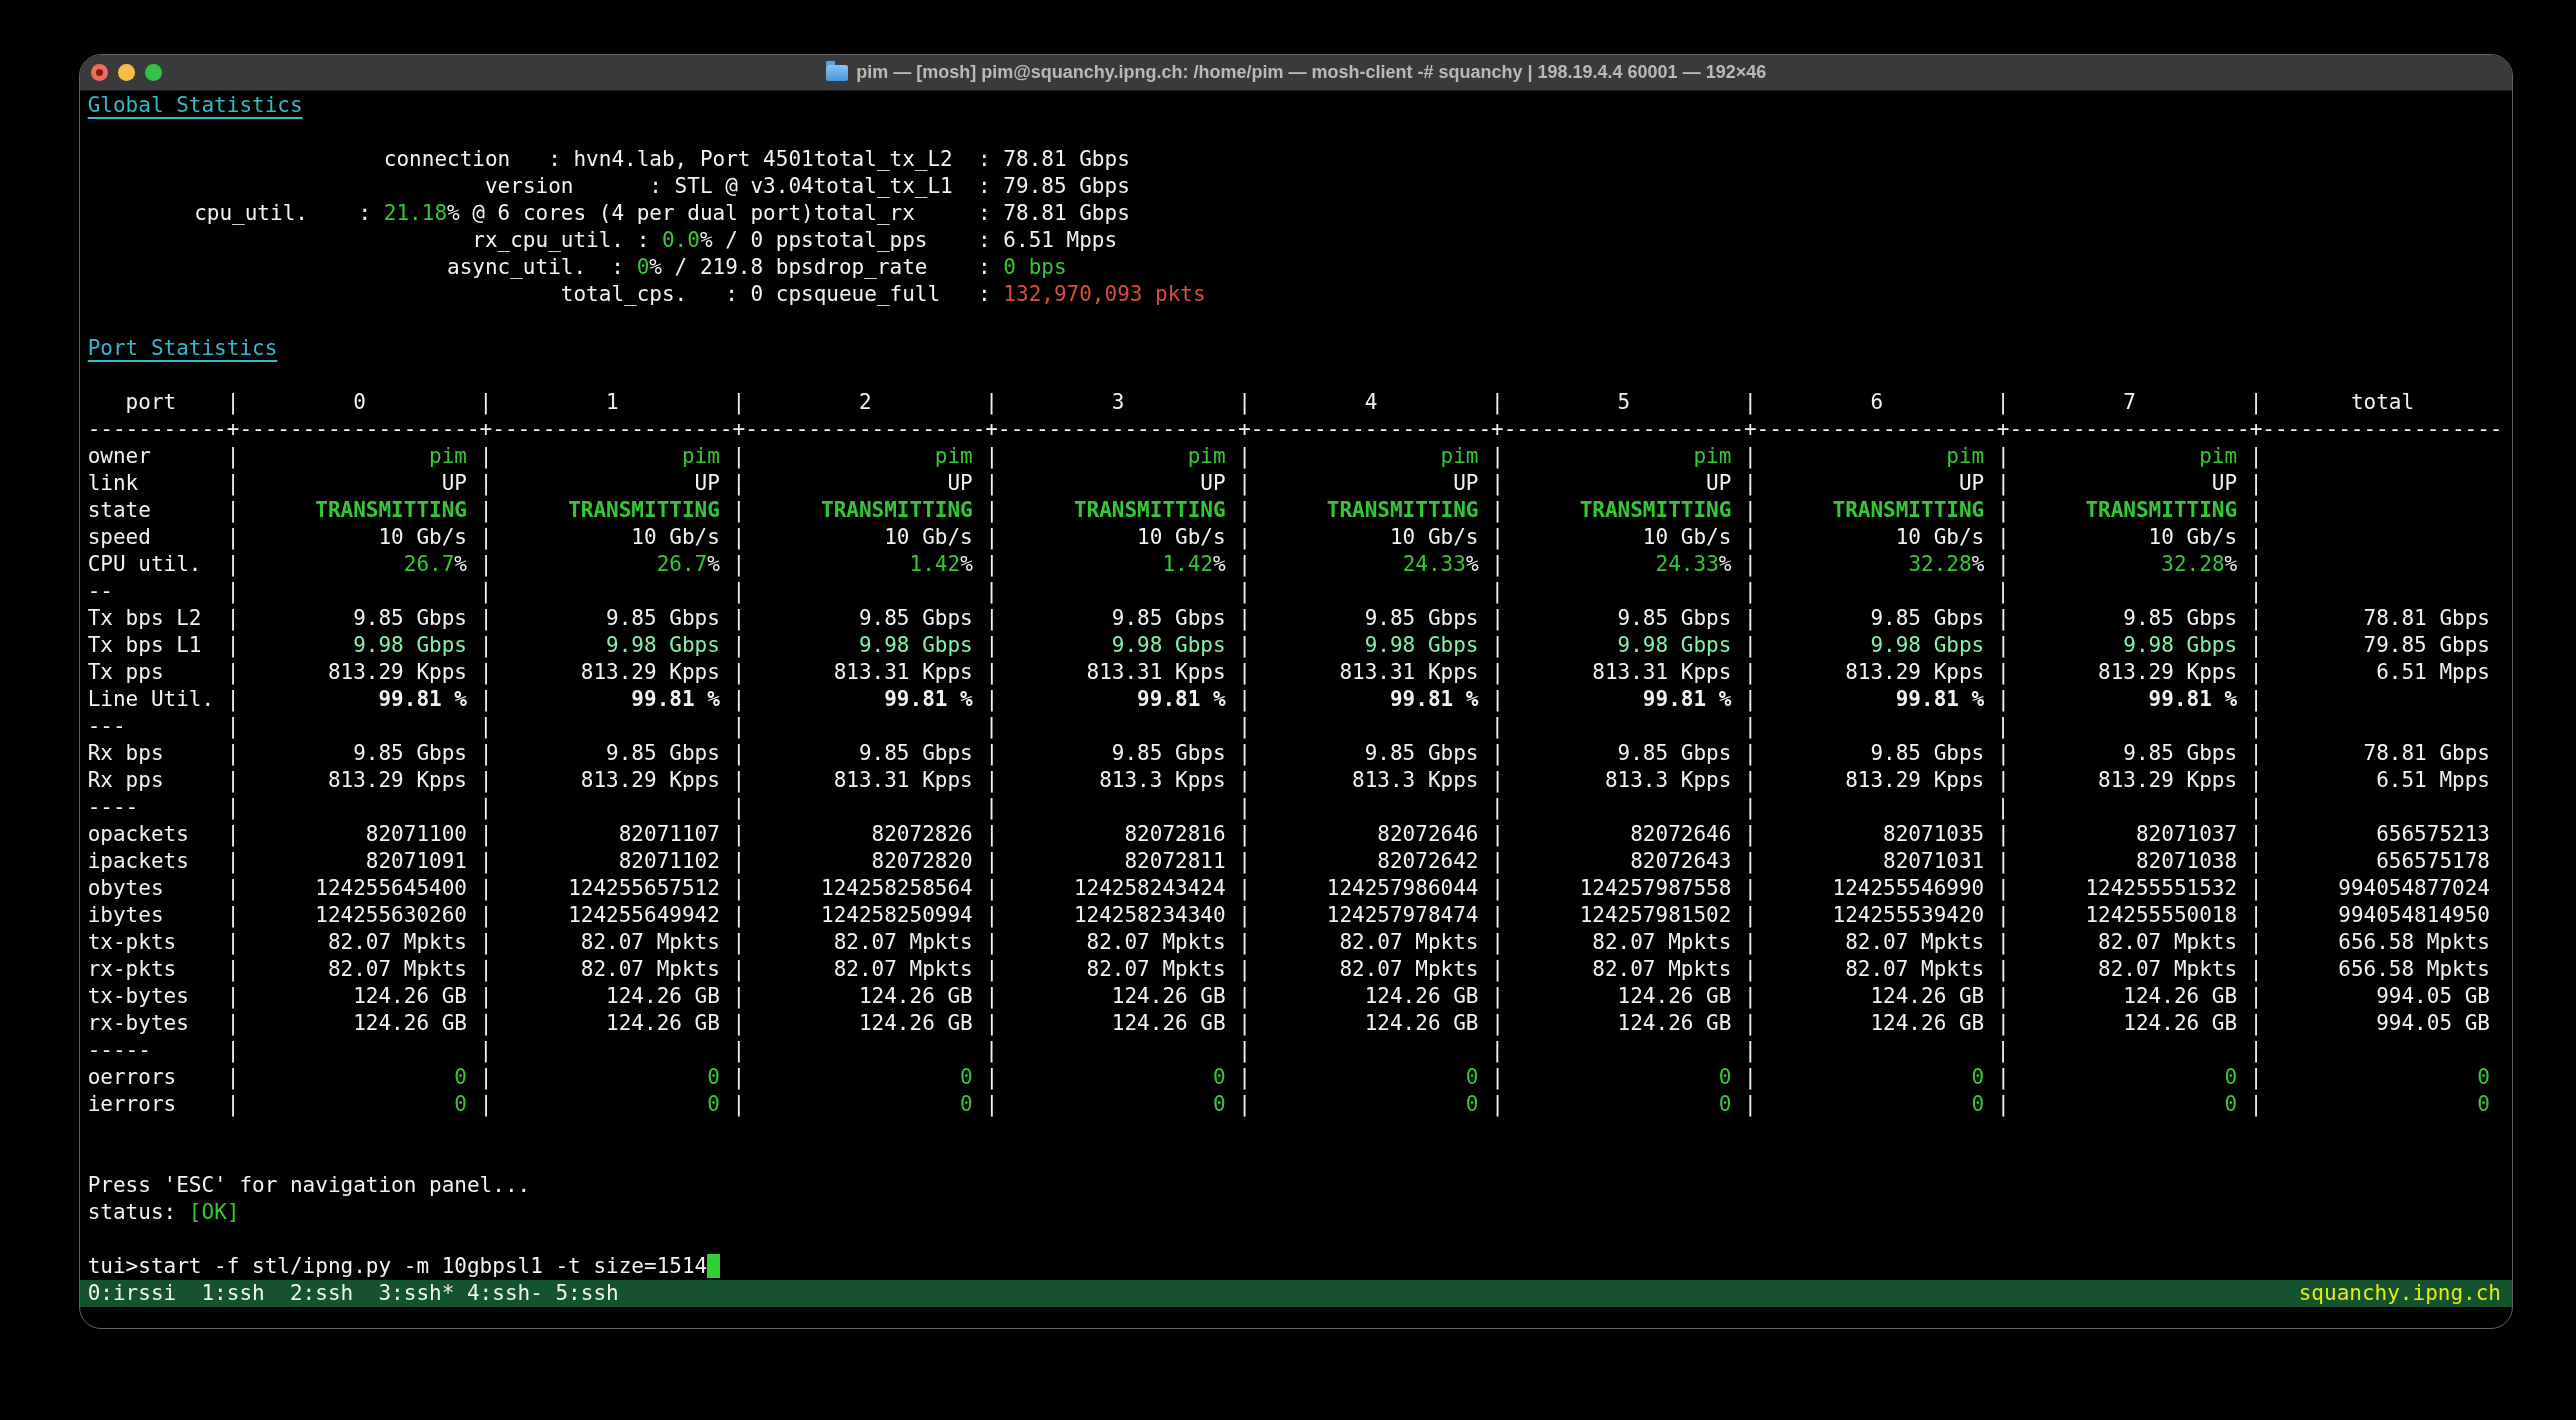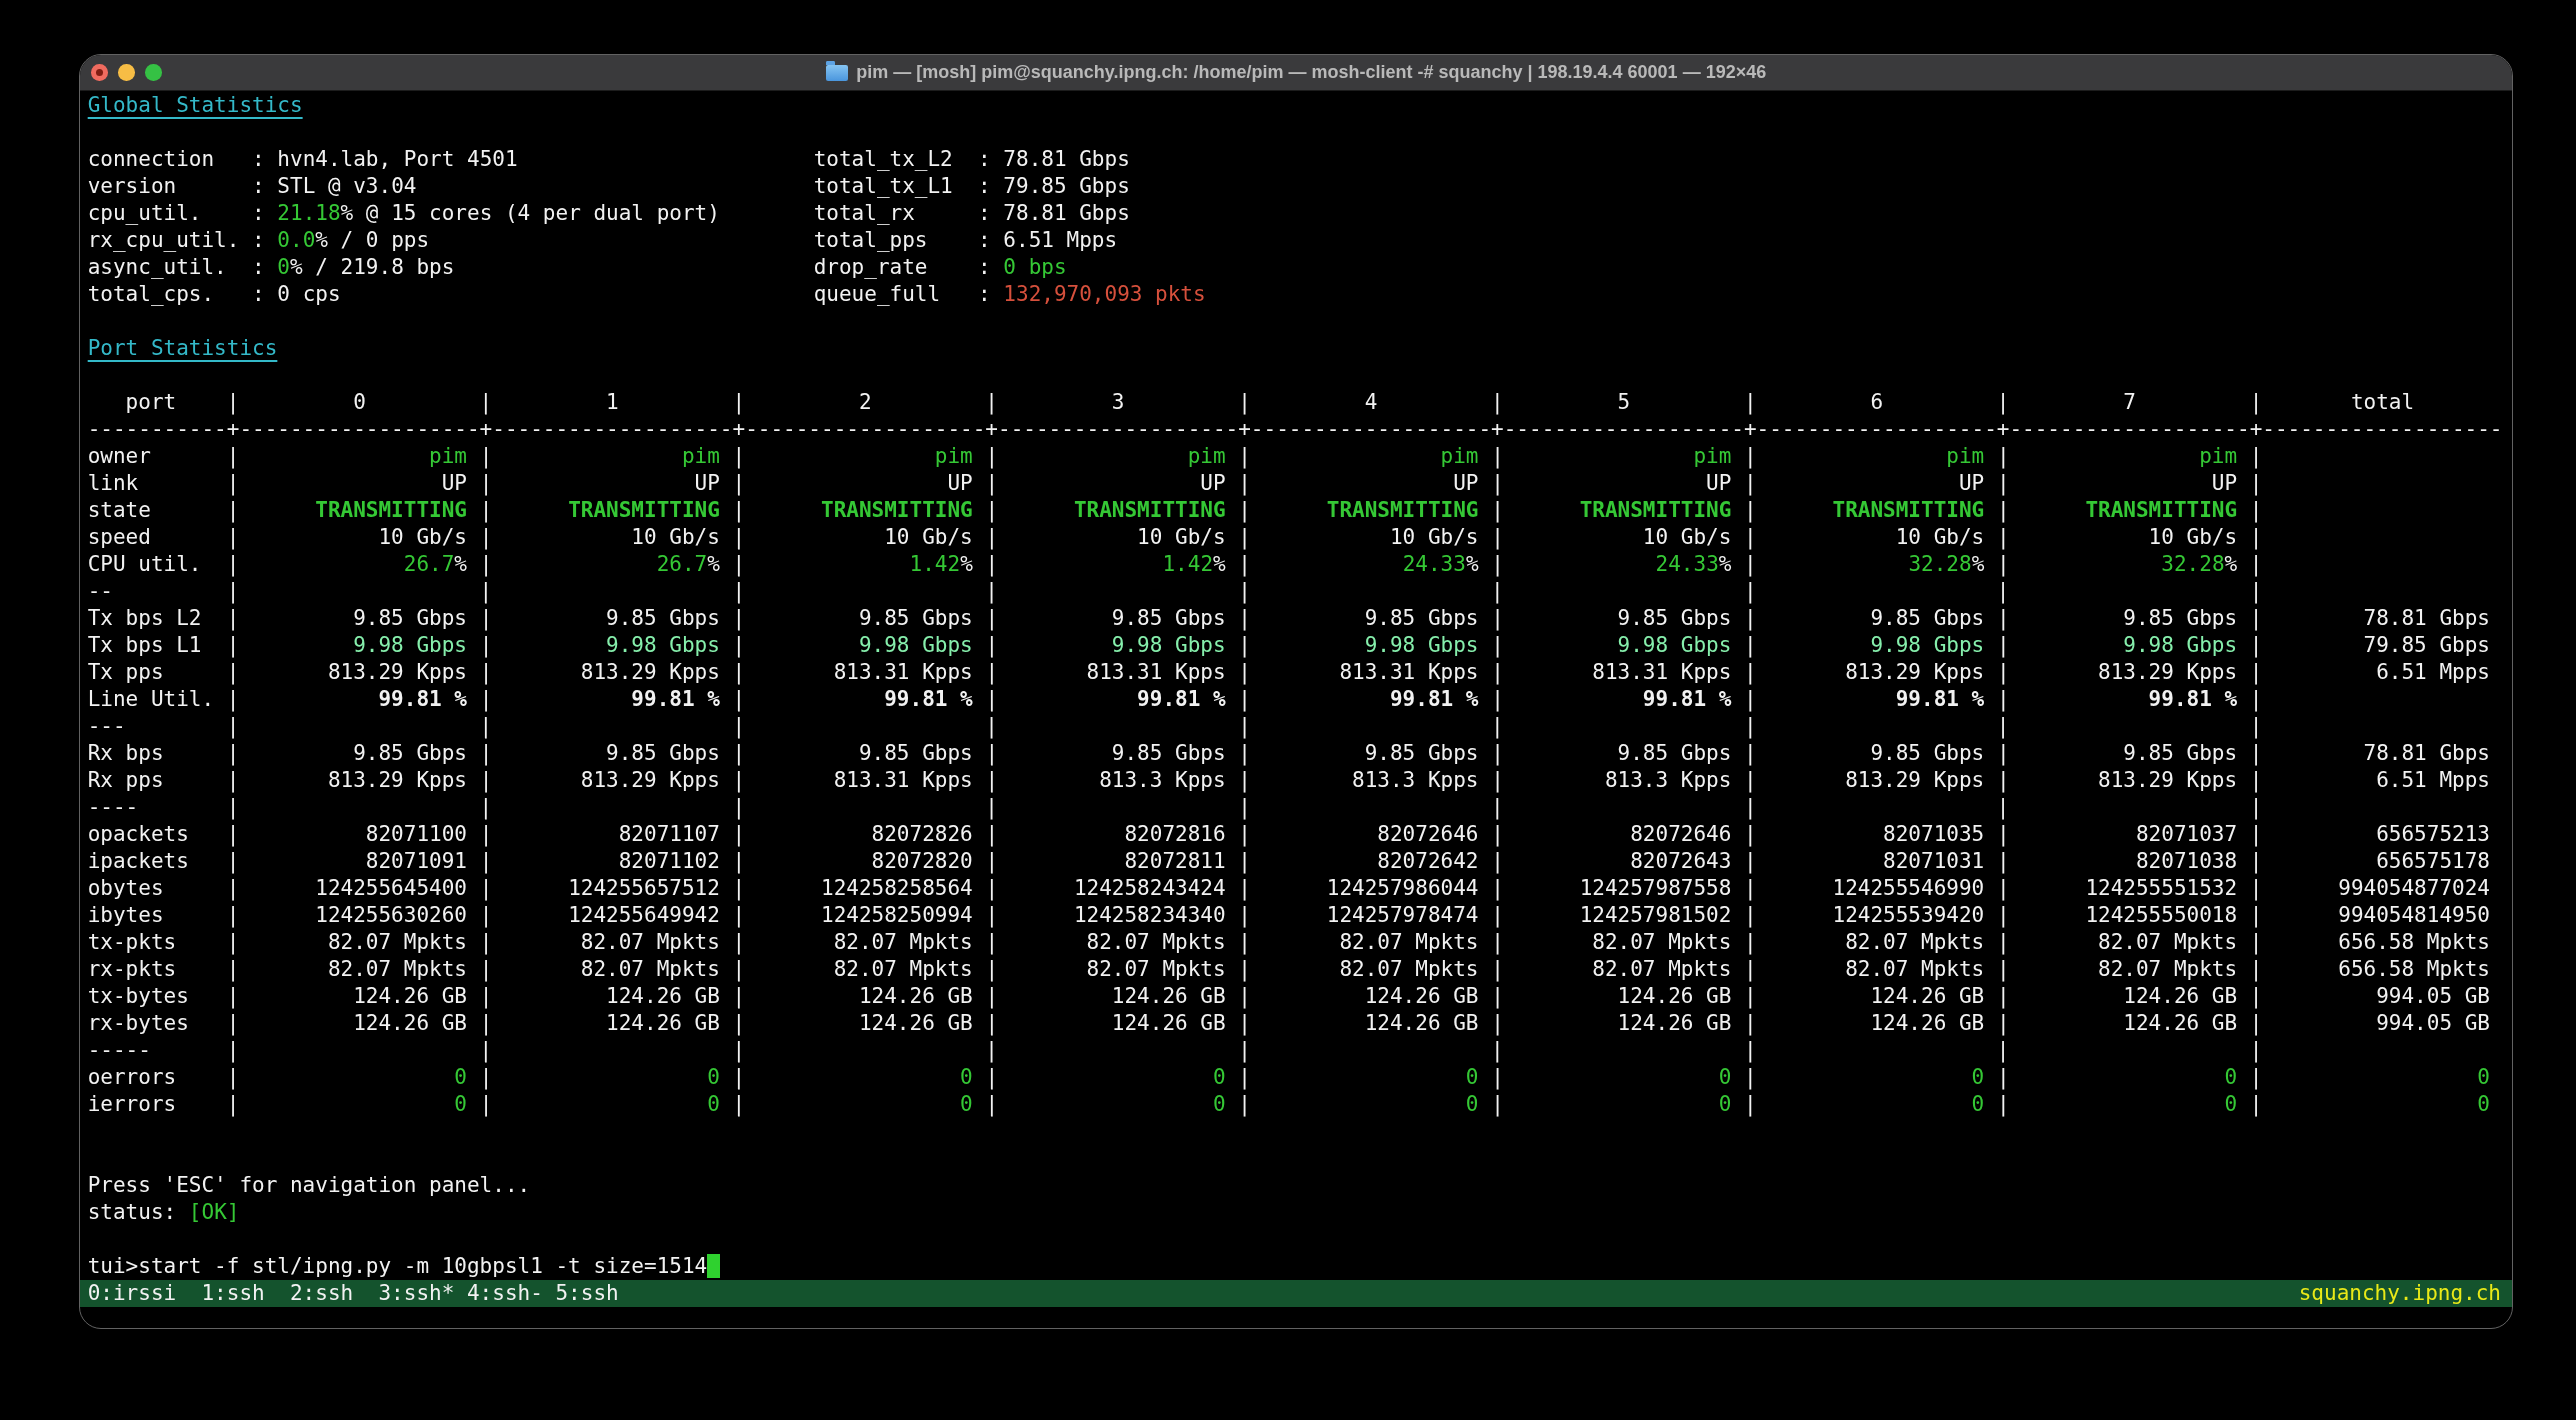--- a/index.html
+++ b/index.html
@@ -34,21 +34,21 @@
   .content{
     padding-top:1.4px;
     font-family:"DejaVu Sans Mono",monospace;font-size:21px;color:#f2f2f2;
   }
   .line{height:27px;line-height:27px;white-space:pre;padding-left:7.7px;overflow:hidden;}
   .cyan{color:#34b9c9;text-decoration:underline;text-underline-offset:4.9px;text-decoration-thickness:2.1px;}
   .green{color:#35c835;}
   .red{color:#d6503c;}
   .blue{color:#86efac;font-weight:400;}
   .bold{font-weight:700;}
-  .gsl{display:inline-block;width:726px;}
+  .gsl{display:inline-block;width:726px;text-align:right;}
 
   .prompt-cursor{display:inline-block;width:12.5px;height:24px;background:#2fd12f;
     vertical-align:middle;margin-top:-2.8px;}
 
   .screen-bar{background:#14532d;display:flex;justify-content:space-between;padding-right:11px;}
   .screen-bar .host{color:#e9e918;}
 </style>
 </head>
 <body>
 
@@ -66,21 +66,21 @@
       <span>pim — [mosh] pim@squanchy.ipng.ch: /home/pim — mosh-client -# squanchy | 198.19.4.4 60001 — 192×46</span>
     </div>
   </div>
 
   <div class="content">
     <div class="line cyan">Global Statistics</div>
     <div class="line"></div>
     <div>
         <div class="line"><span class="gsl"><span>connection   : </span><span>hvn4.lab, Port 4501</span></span><span>total_tx_L2  : </span><span>78.81 Gbps</span></div>
         <div class="line"><span class="gsl"><span>version      : </span><span>STL @ v3.04</span></span><span>total_tx_L1  : </span><span>79.85 Gbps</span></div>
-        <div class="line"><span class="gsl"><span>cpu_util.    : </span><span class="green">21.18</span><span>% @ 15 cores (4 per dual port)</span></span><span>total_rx     : </span><span>78.81 Gbps</span></div>
+        <div class="line"><span class="gsl"><span>cpu_util.    : </span><span class="green">21.18</span><span>% @ 6 cores (4 per dual port)</span></span><span>total_rx     : </span><span>78.81 Gbps</span></div>
         <div class="line"><span class="gsl"><span>rx_cpu_util. : </span><span class="green">0.0</span><span>% / 0 pps</span></span><span>total_pps    : </span><span>6.51 Mpps</span></div>
         <div class="line"><span class="gsl"><span>async_util.  : </span><span class="green">0</span><span>% / 219.8 bps</span></span><span>drop_rate    : </span><span class="green">0 bps</span></div>
         <div class="line"><span class="gsl"><span>total_cps.   : </span><span>0 cps</span></span><span>queue_full   : </span><span class="red">132,970,093 pkts</span></div>
       </div>
     <div class="line"></div>
     <div class="line cyan">Port Statistics</div>
     <div class="line"></div>
     <div>
         <div class="line"><span>   port    |</span><span>         0         |</span><span>         1         |</span><span>         2         |</span><span>         3         |</span><span>         4         |</span><span>         5         |</span><span>         6         |</span><span>         7         |</span><span>       total       </span></div>
         <div class="line"><span>-----------+-------------------+-------------------+-------------------+-------------------+-------------------+-------------------+-------------------+-------------------+-------------------</span></div>

